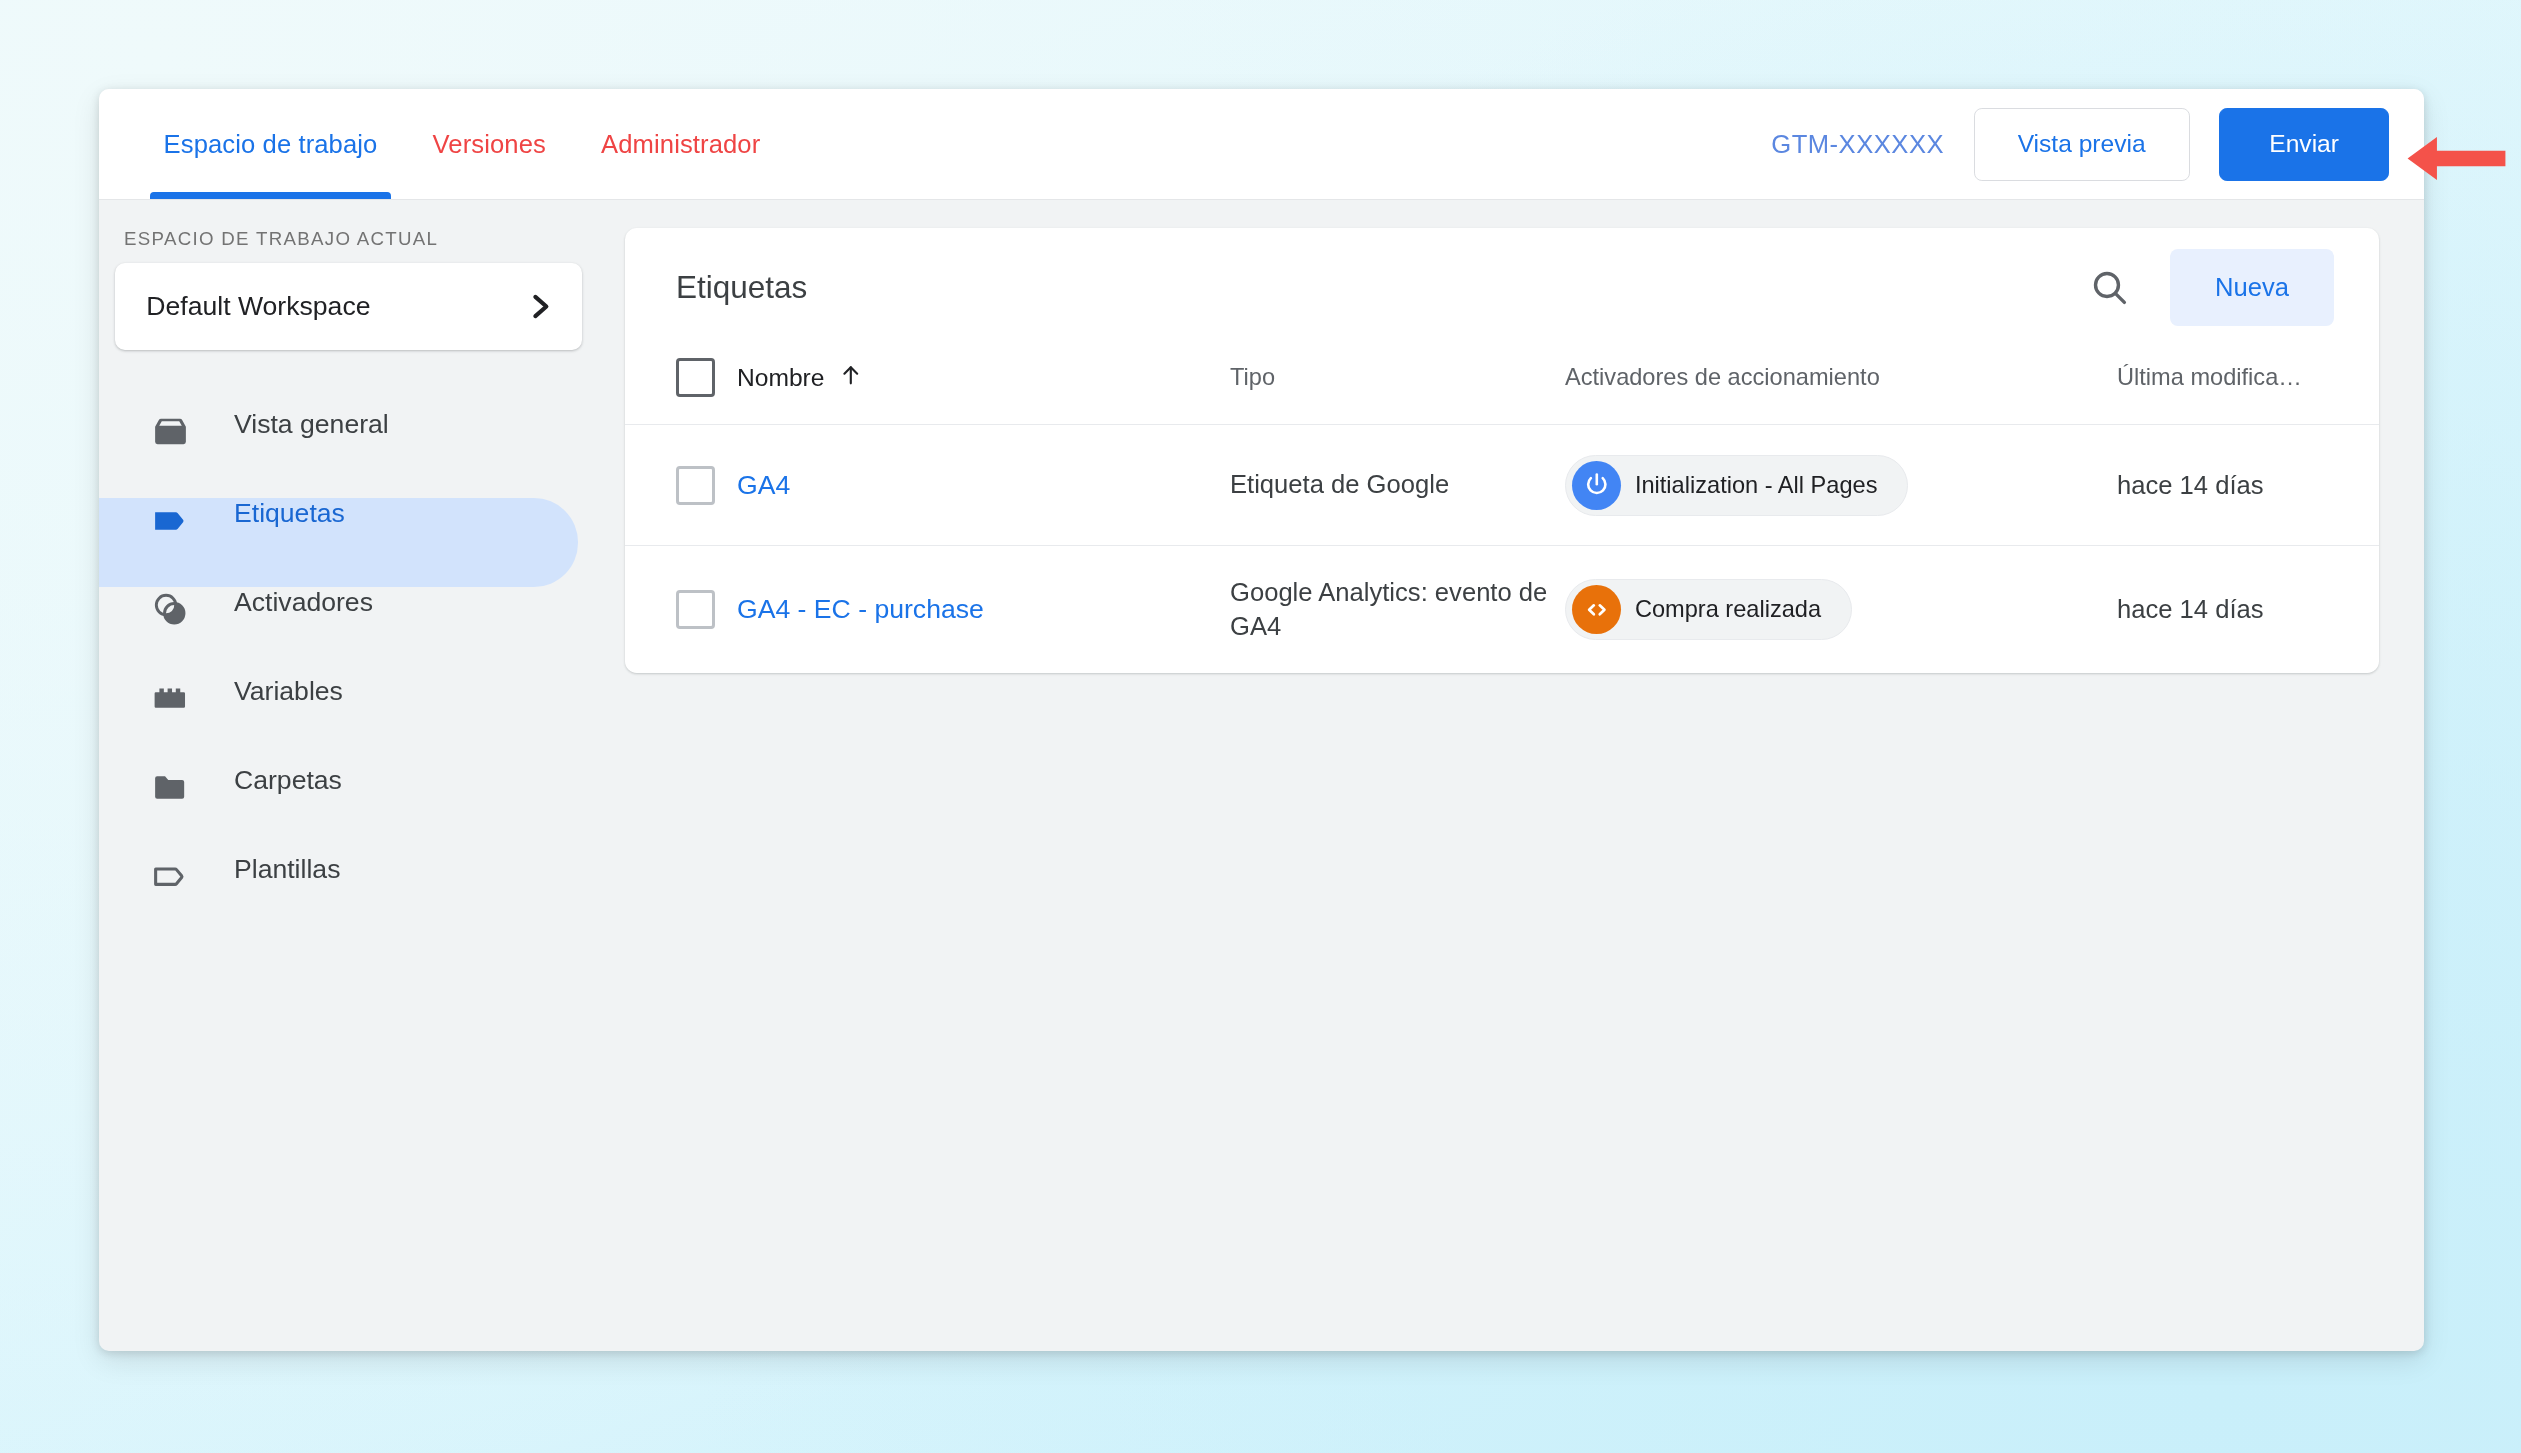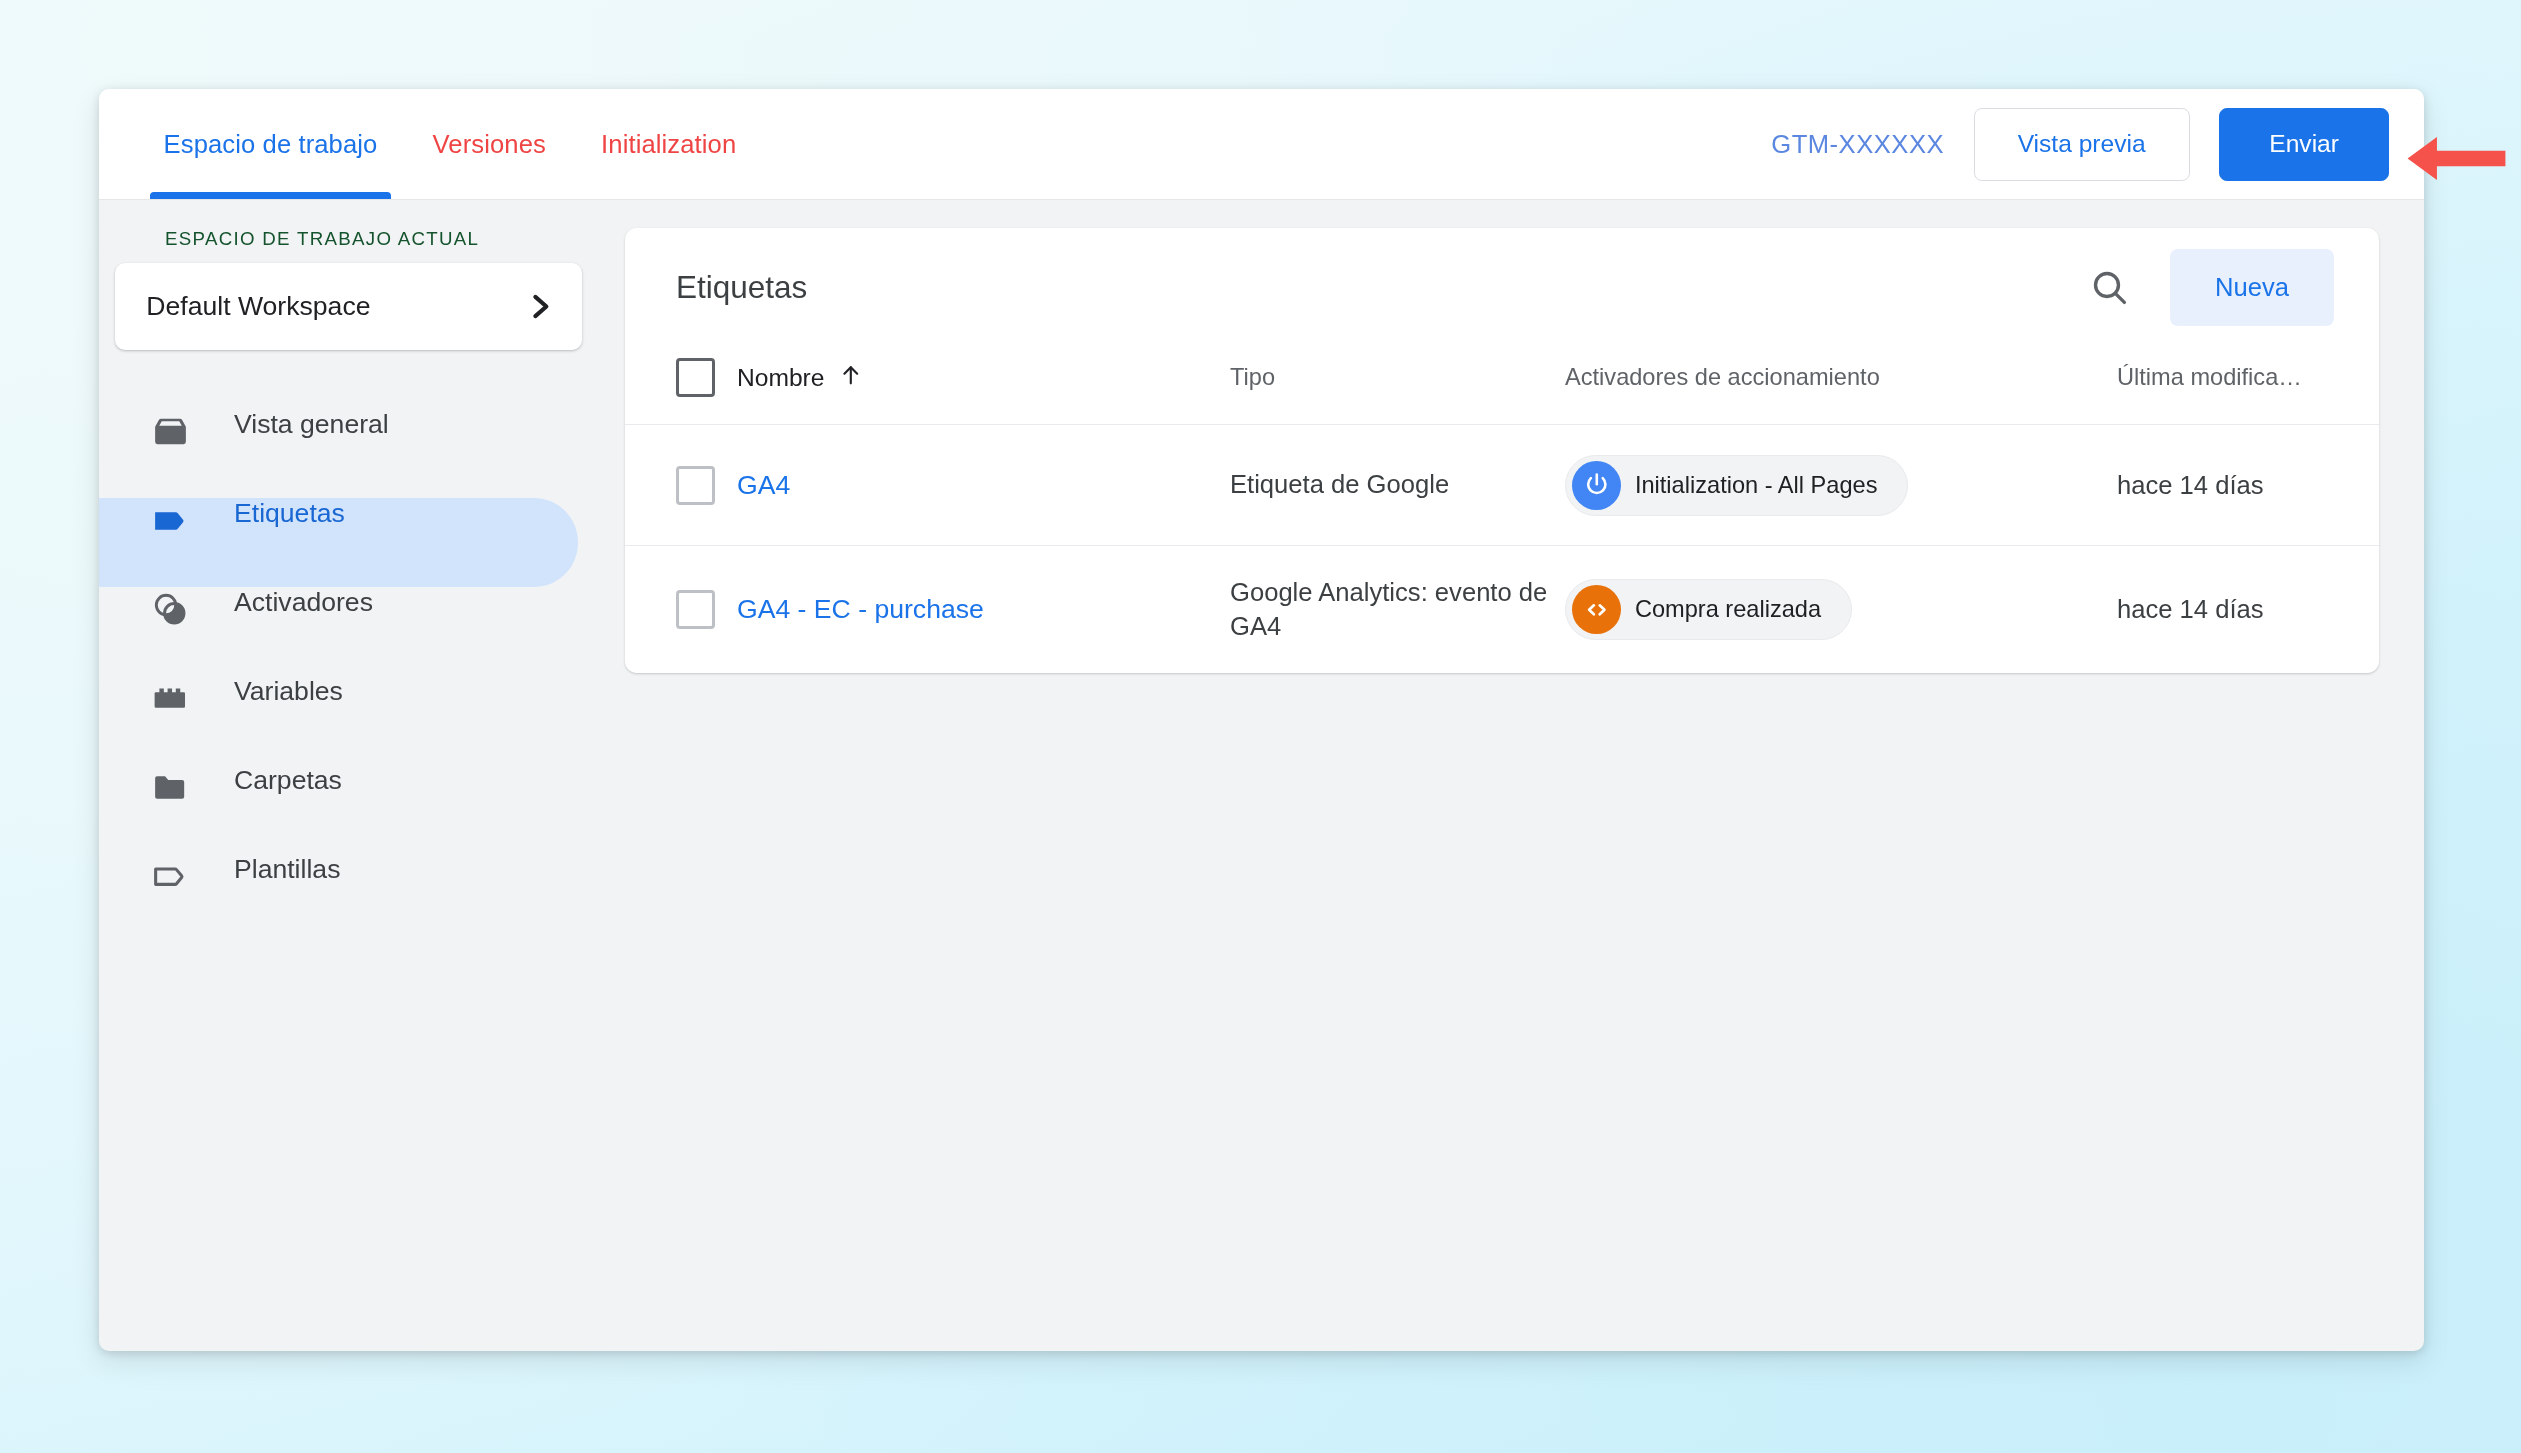--- a/index.html
+++ b/index.html
@@ -93,22 +93,22 @@
   }
 
   
   .app-body{ display:flex; height:calc(100% - 111px); }
 
   
   .sidebar{ width:526px; flex:0 0 526px; padding-top:27.6px; }
   .ws-label{
     font-size:18.7px;
     letter-spacing:1.3px;
-    color:#14532d;
-    padding-left:66px;
+    color:#737373;
+    padding-left:25px;
     margin-bottom:13.8px;
     text-transform:uppercase;
   }
   .ws-selector{
     margin:0 43px 0 15.8px;
     height:87px;
     background:#FFFFFF;
     border-radius:9.9px;
     box-shadow:0 1px 3px rgba(60,64,67,.22), 0 1px 2px rgba(60,64,67,.10);
     display:flex; align-items:center;
@@ -250,21 +250,21 @@
   <div class="topbar">
 
     <div class="tabs">
       <div class="tab active">
         <span>Espacio de trabajo</span>
       </div>
       <div class="tab">
         <span>Versiones</span>
       </div>
       <div class="tab">
-        <span>Initialization</span>
+        <span>Administrador</span>
       </div>
     </div>
 
     <div class="topbar-right">
       <span class="gtm-id">GTM-XXXXXX</span>
       <button class="btn btn-outline">Vista previa</button>
       <button class="btn btn-primary">Enviar</button>
     </div>
   </div>
 

